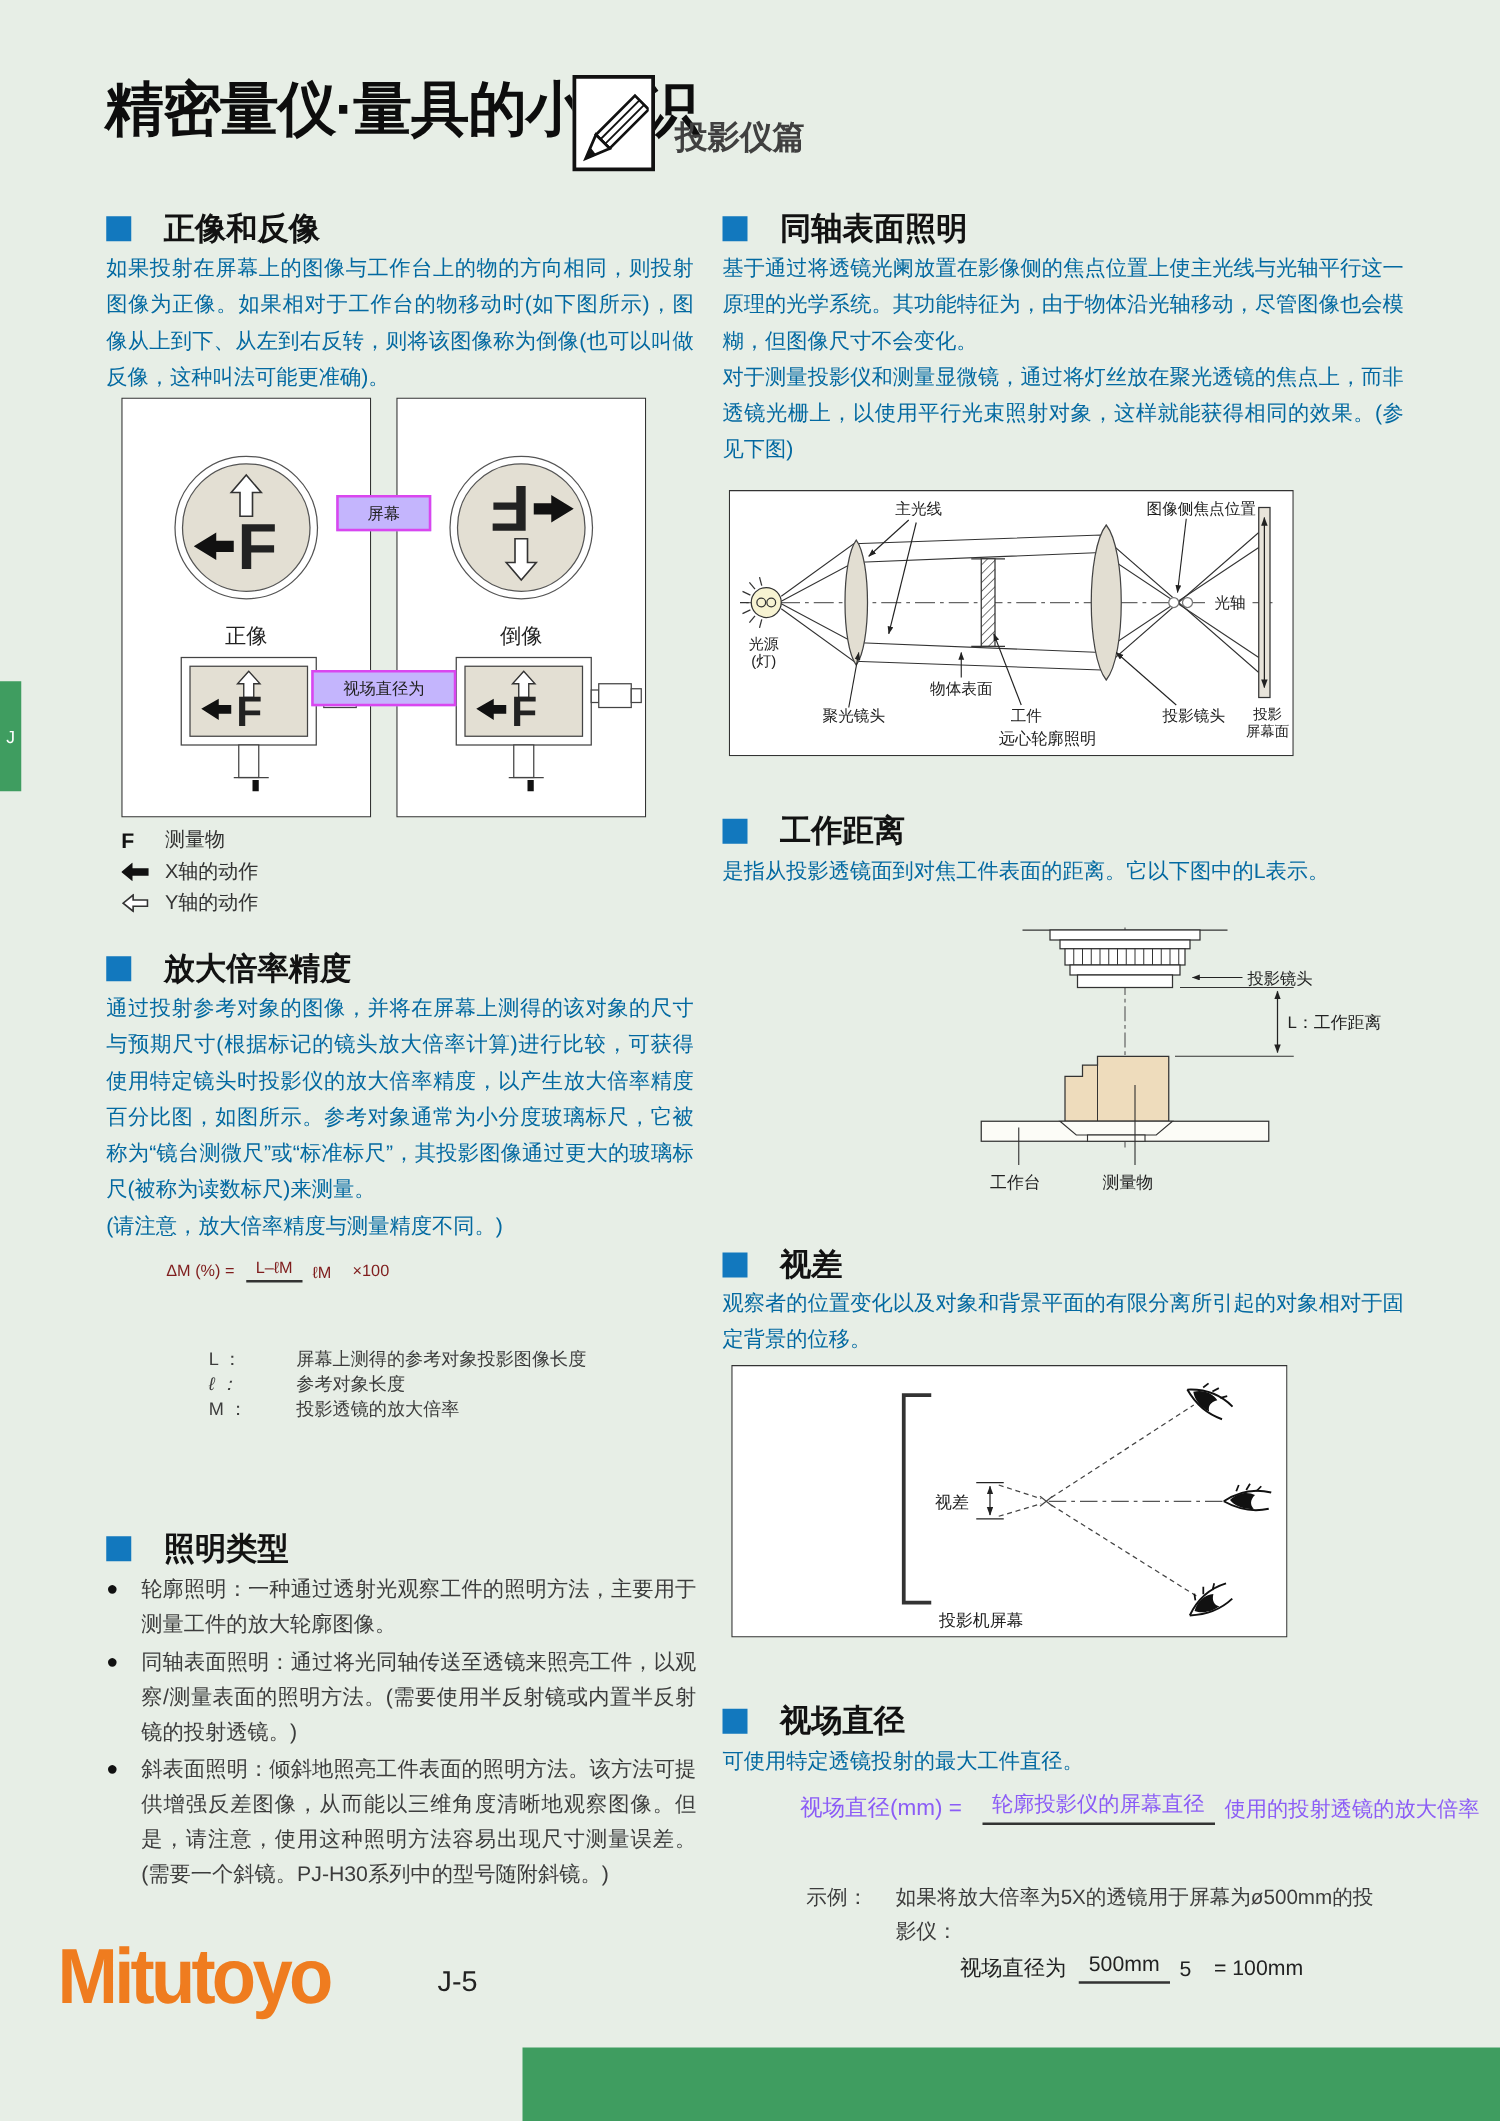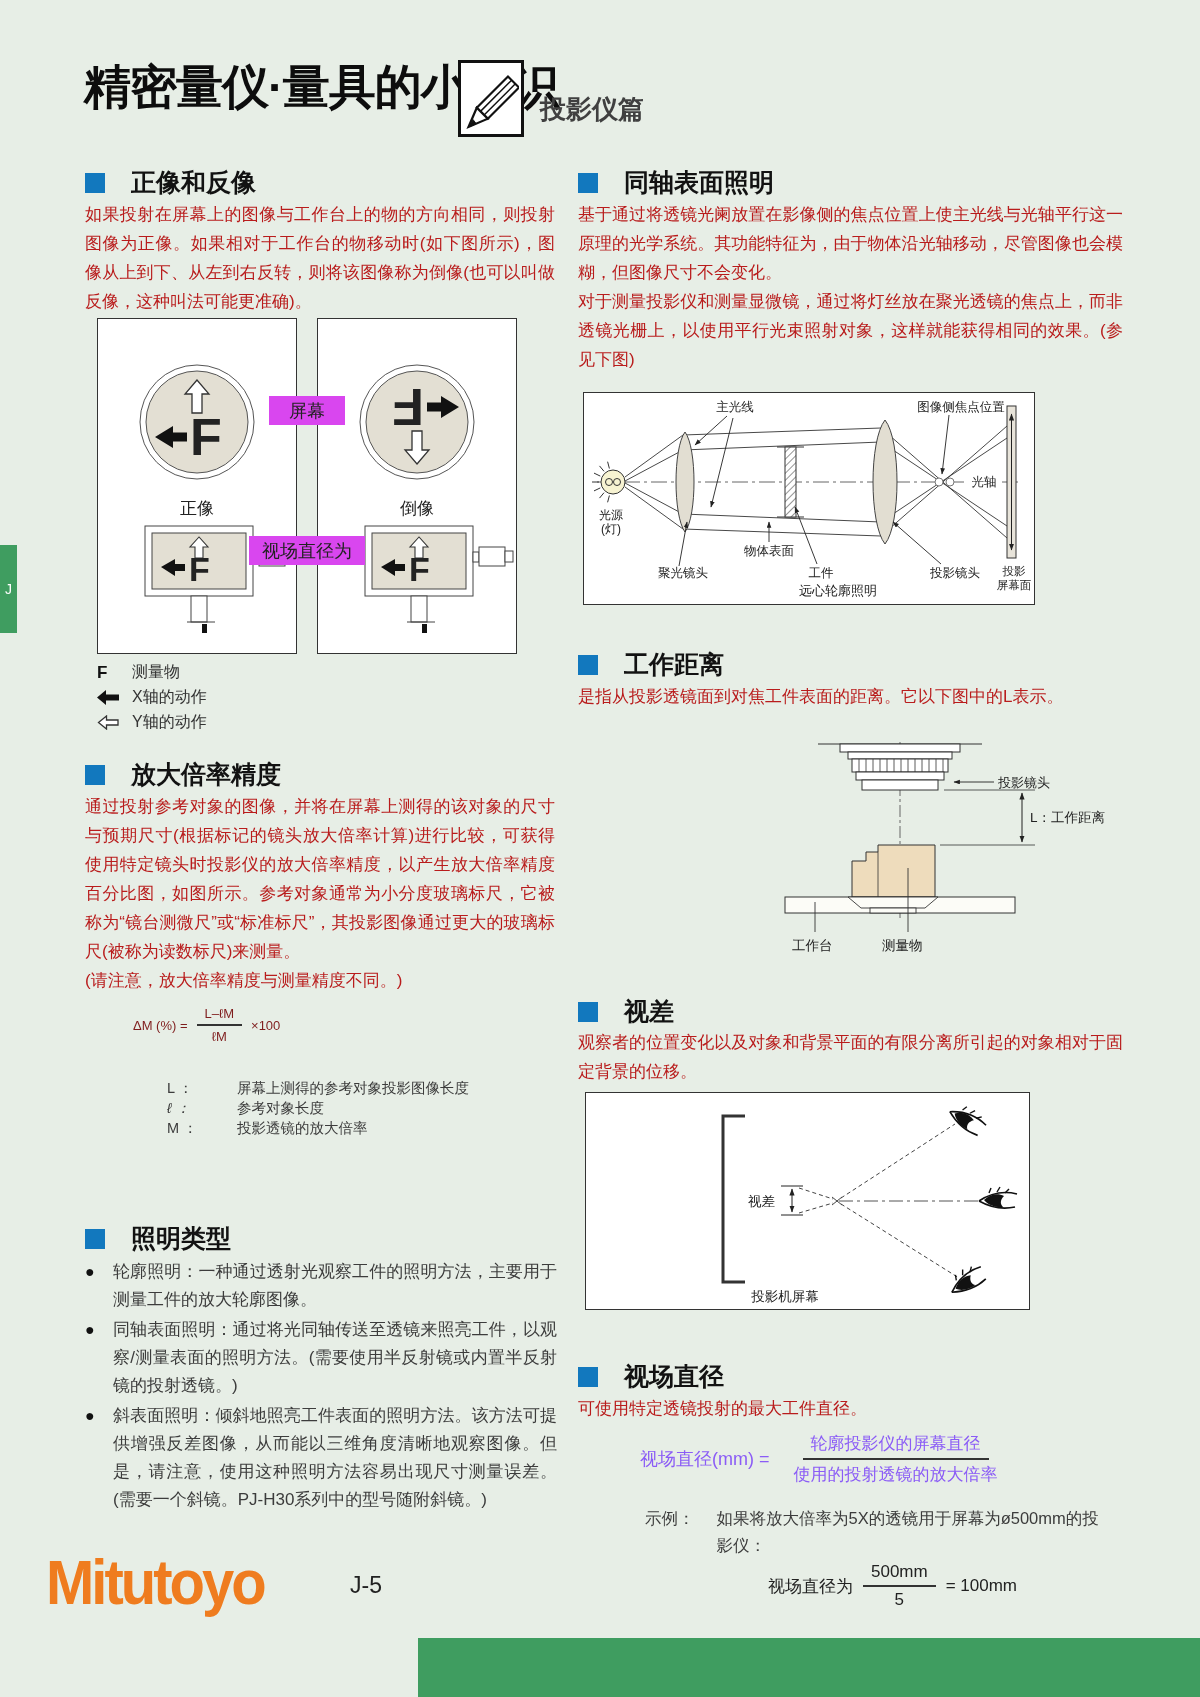--- a/index.html
+++ b/index.html
@@ -3,29 +3,29 @@
 <meta charset="utf-8">
 <style>
   *{margin:0;padding:0;box-sizing:border-box}
   html,body{width:1200px}
   body{height:1697px;position:relative;background:#e7eee6;font-family:"Liberation Sans",sans-serif;color:#3a3a3a;overflow:hidden}
   .abs{position:absolute}
   .h1{font-size:47px;font-weight:bold;color:#0d0d0d;letter-spacing:-1px;white-space:nowrap}
   .subtitle{font-size:26px;color:#404040;font-weight:bold}
   .h2{display:flex;align-items:center;gap:26px;font-size:25px;font-weight:bold;color:#121212;white-space:nowrap}
   .h2 .sq{width:20px;height:20px;background:#1278be;flex:none}
-  .para{font-size:17px;line-height:29px;text-align:justify;color:#b91c1c}
+  .para{font-size:17px;line-height:29px;text-align:justify;color:#0369a1}
   .pencil-box{width:66px;height:77px;background:#fff;border:3px solid #111;display:flex;align-items:center;justify-content:center}
   .panelrow{display:flex;gap:20px}
-  .lblbox{position:absolute;background:#d946ef;border:2px solid #d946ef;display:flex;align-items:center;justify-content:center;font-size:18px;color:#222;z-index:3}
+  .lblbox{position:absolute;background:#c4b5fd;border:2px solid #d946ef;display:flex;align-items:center;justify-content:center;font-size:13px;color:#222;z-index:3}
   .legend{font-size:16px;color:#333}
   .legend .row{display:flex;align-items:center;height:25px;gap:9px}
   .legend .sym{width:26px;display:flex;align-items:center;justify-content:flex-start;font-weight:bold;font-size:17px;color:#111}
   .formula{display:flex;align-items:center;gap:9px;font-size:13px;color:#7f1d1d}
-  .frac{display:inline-flex;flex-direction:column;align-items:center}
+  .frac{display:inline-flex;flex-direction:row;align-items:center}
   .frac .num{padding:0 8px 3px;border-bottom:2px solid #333;text-align:center}
   .frac .den{padding:3px 8px 0;text-align:center}
   .defs{font-size:14.5px;line-height:20px;color:#3c3c3c}
   .def-row{display:flex}
   .def-term{width:70px;flex:none;white-space:nowrap}
   .bullets{font-size:17px;line-height:28px;color:#3c3c3c}
   .bullet{position:relative;padding-left:28px;text-align:justify;margin-bottom:2px}
   .bullet .dot{position:absolute;left:0;top:0;font-size:16px;color:#111}
   .fov-formula{display:flex;align-items:center;gap:16px;font-size:18px;color:#8b5cf6}
   .fov-formula .frac{font-size:17px}

